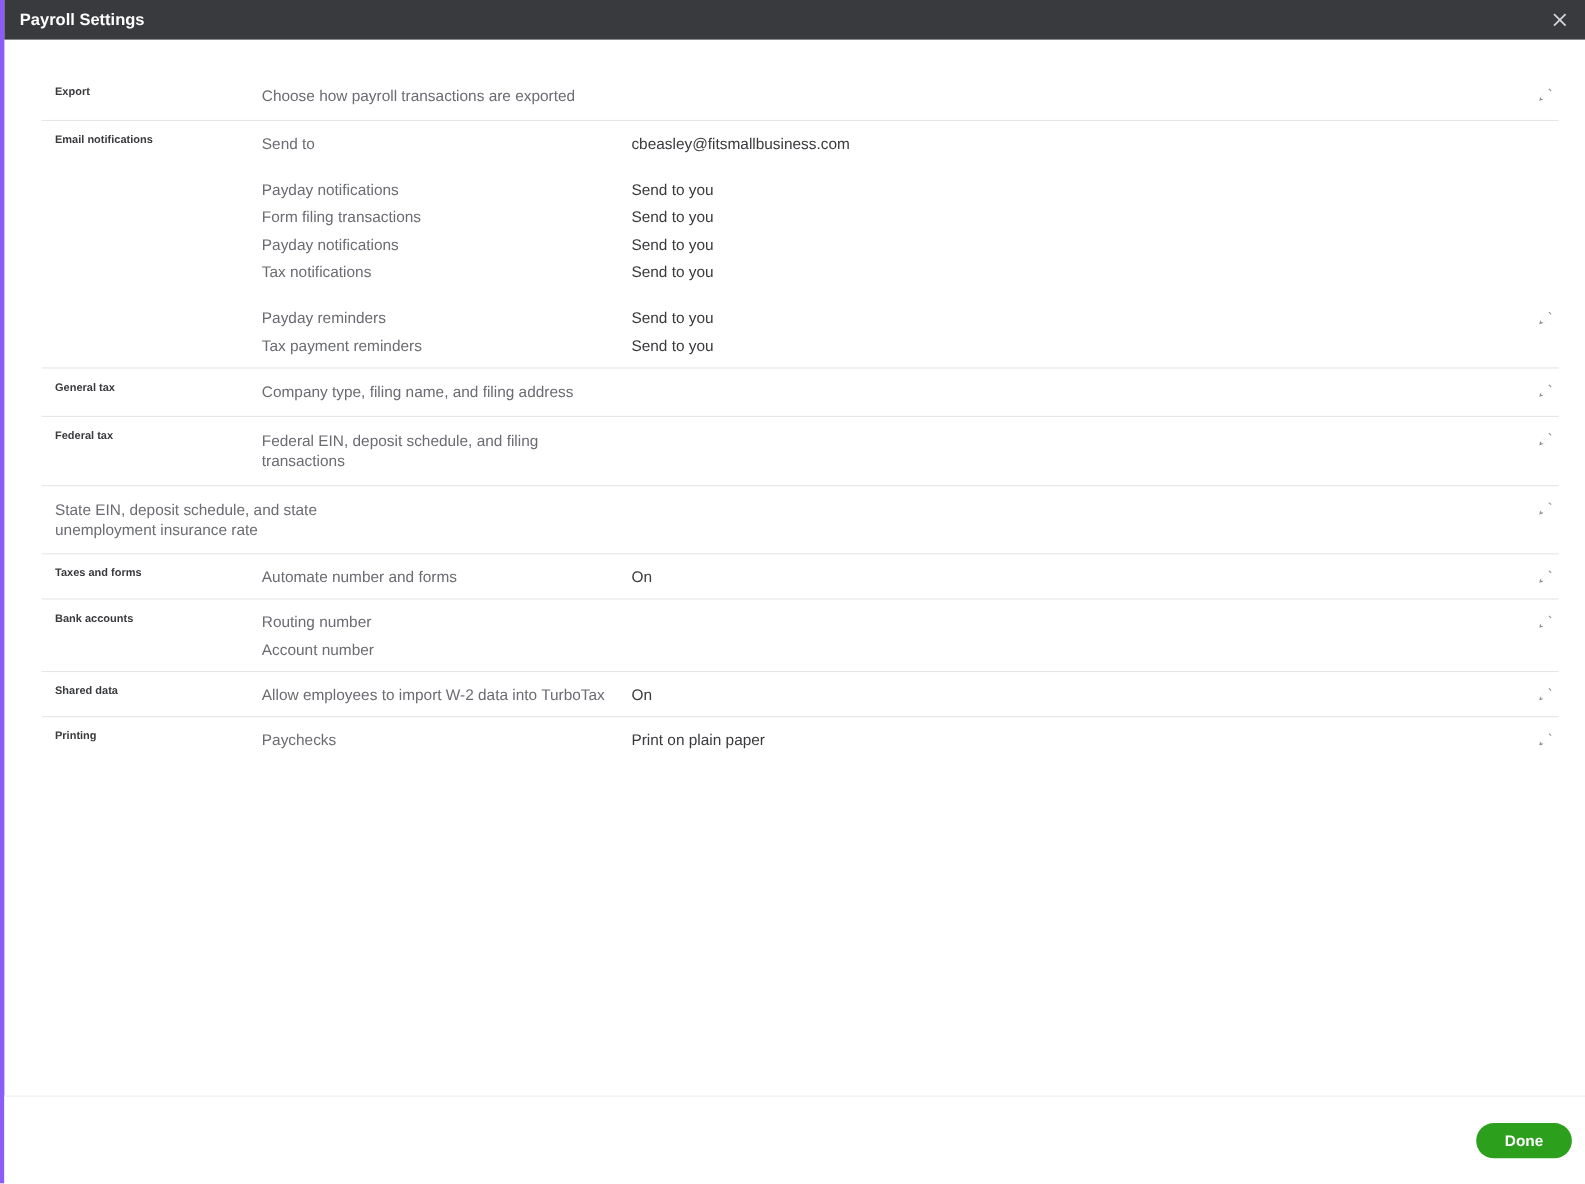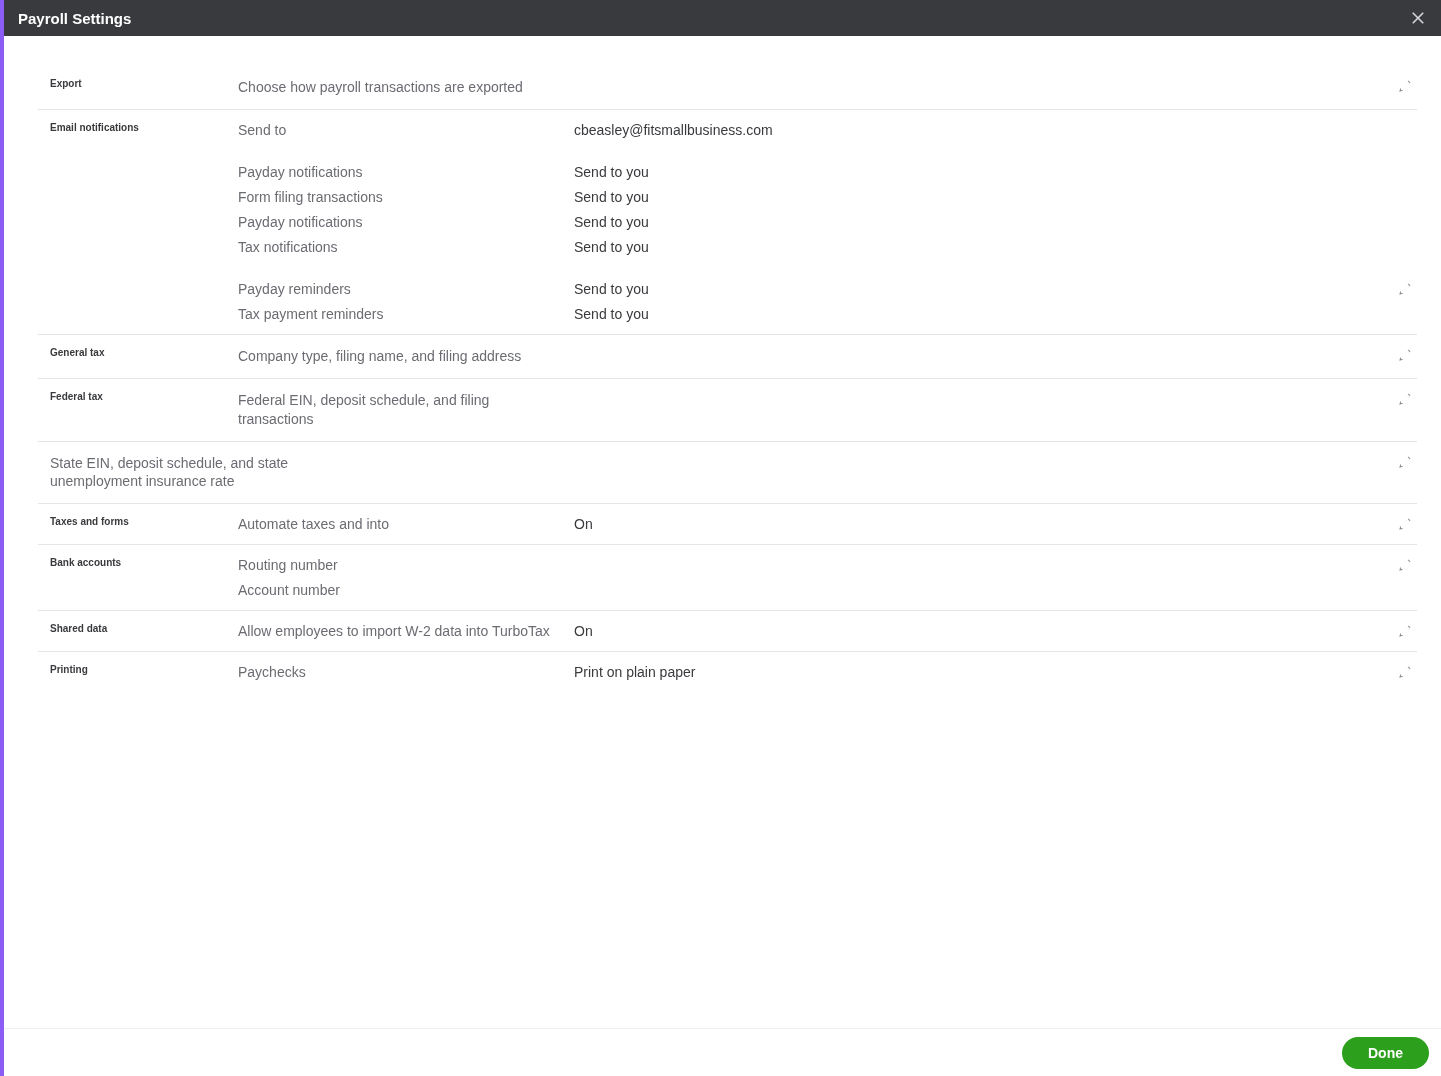--- a/index.html
+++ b/index.html
@@ -93,21 +93,21 @@
     padding-right: 4px;
   }
   .edit-icon {
     color: #8d9096;
     cursor: pointer;
     width: 16px;
     height: 16px;
   }
   .edit-icon svg { display: block; }
   .footer {
-    height: 48px;
+    height: 80px;
     border-top: 1px solid #eceef1;
     background: #fff;
     display: flex;
     align-items: center;
     justify-content: flex-end;
     padding: 0 12px;
   }
   .btn-done {
     background: #2ca01c;
     color: #fff;
@@ -244,21 +244,21 @@
               <path d="M11.5 2.5l2 2L5 13l-2.7.7L3 11l8.5-8.5zM10.8 3.2L4 10v2h2l6.8-6.8-2-2z"></path>
             </svg>
           </span>
         </div>
     </div>
 
     <div class="section-row">
       <div class="section-title">Taxes and forms</div>
       <div class="section-body">
         <div class="kv">
-          <div class="kv-label">Automate taxes and into</div>
+          <div class="kv-label">Automate number and forms</div>
           <div class="kv-value">On</div>
         </div>
       </div>
       <div class="edit-holder">
           <span class="edit-icon">
             <svg viewBox="0 0 16 16" width="16" height="16" fill="currentColor">
               <path d="M11.5 2.5l2 2L5 13l-2.7.7L3 11l8.5-8.5zM10.8 3.2L4 10v2h2l6.8-6.8-2-2z"></path>
             </svg>
           </span>
         </div>

